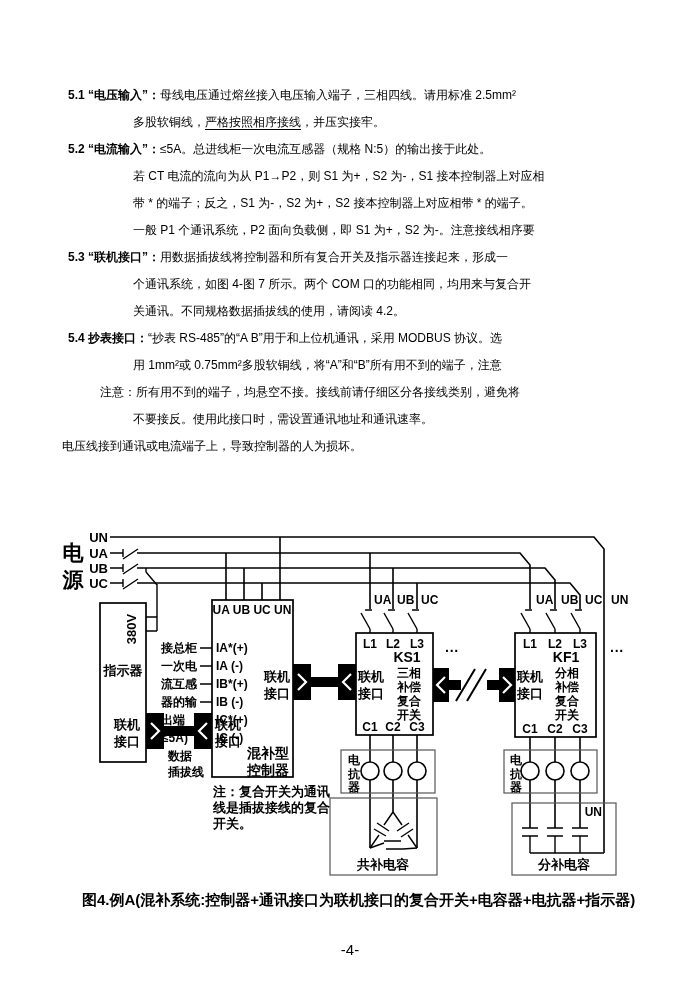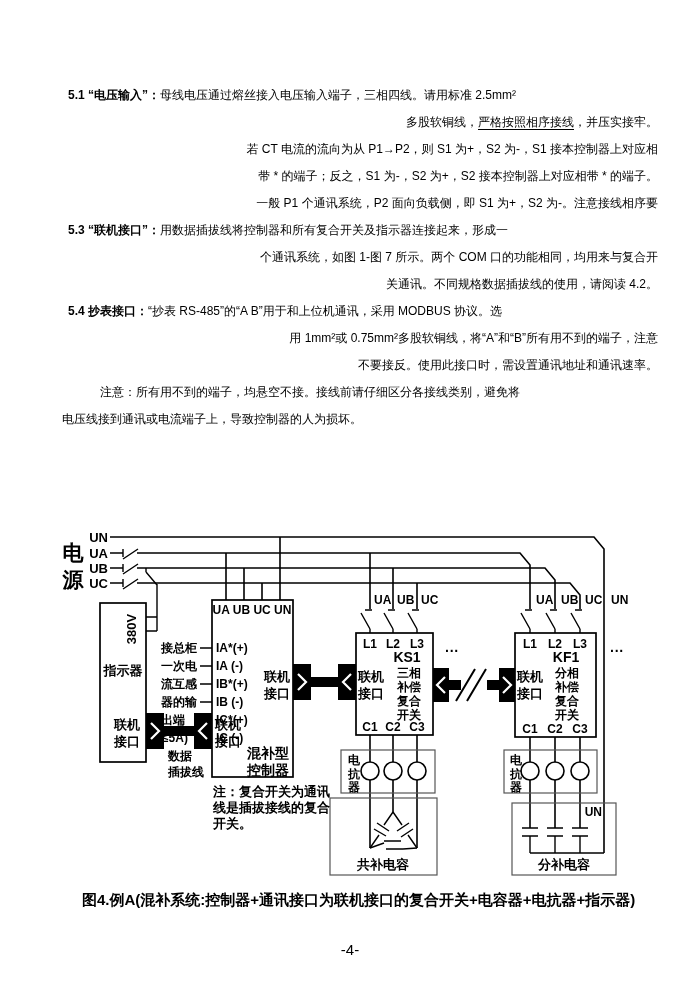--- a/index.html
+++ b/index.html
@@ -4,21 +4,21 @@
 <style>
   html,body { margin:0; padding:0; }
   body {
     width:700px; height:993px; background:#ffffff; position:relative;
     font-family:"Liberation Sans", sans-serif; color:#000;
     overflow:hidden;
   }
   .textblock { position:absolute; left:68px; top:82px; width:590px;
     font-size:12px; line-height:27px; }
   .ln { white-space:nowrap; }
-  .i1 { margin-left:65px;text-align:right; }
+  .i1 { margin-left:65px; }
   .b { font-weight:bold; }
   .u { text-decoration:underline; text-underline-offset:3px; }
   .note1 { margin-left:32px; }
   .note2 { margin-left:-6px; }
   #diagram { position:absolute; left:0; top:0; }
   #diagram text { font-family:"Liberation Sans", sans-serif; font-weight:bold; fill:#000; }
   .t20 { font-size:21px; }
   .t14 { font-size:14px; }
   .t13 { font-size:13px; }
   .t12 { font-size:12px; }
@@ -33,30 +33,31 @@
   .chev { stroke:#fff; stroke-width:2.2; fill:none; }
   .caption { position:absolute; left:60px; top:891px; font-size:15px; font-weight:bold; white-space:nowrap;padding-left:22px; }
   .pagenum { position:absolute; left:0; top:941px; width:700px; text-align:center; font-size:15px; }
 </style>
 </head>
 <body>
 
 <div class="textblock">
   <div class="ln"><span class="b">5.1 “电压输入”：</span><span>母线电压通过熔丝接入电压输入端子，三相四线。请用标准 2.5mm²</span></div>
   <div class="ln i1"><span>多股软铜线，</span><span class="u">严格按照相序接线</span><span>，并压实接牢。</span></div>
+  <div class="ln"><span class="b">5.2 “电流输入”：</span><span>≤5A。总进线柜一次电流互感器（规格 N:5）的输出接于此处。</span></div>
   <div class="ln i1"><span>若 CT 电流的流向为从 P1→P2，则 S1 为+，S2 为-，S1 接本控制器上对应相</span></div>
   <div class="ln i1"><span>带 * 的端子；反之，S1 为-，S2 为+，S2 接本控制器上对应相带 * 的端子。</span></div>
   <div class="ln i1"><span>一般 P1 个通讯系统，P2 面向负载侧，即 S1 为+，S2 为-。注意接线相序要</span></div>
   <div class="ln"><span class="b">5.3 “联机接口”：</span><span>用数据插拔线将控制器和所有复合开关及指示器连接起来，形成一</span></div>
-  <div class="ln i1"><span>个通讯系统，如图 1-图 7 所示。两个 COM 口的功能相同，均用来与复合开</span></div>
+  <div class="ln i1"><span>个通讯系统，如图 4-图 7 所示。两个 COM 口的功能相同，均用来与复合开</span></div>
   <div class="ln i1"><span>关通讯。不同规格数据插拔线的使用，请阅读 4.2。</span></div>
   <div class="ln"><span class="b">5.4 抄表接口：</span><span>“抄表 RS-485”的“A B”用于和上位机通讯，采用 MODBUS 协议。选</span></div>
   <div class="ln i1"><span>用 1mm²或 0.75mm²多股软铜线，将“A”和“B”所有用不到的端子，注意</span></div>
+  <div class="ln note1"><span>注意：所有用不到的端子，均悬空不接。接线前请仔细区分各接线类别，避免将</span></div>
   <div class="ln i1"><span>不要接反。使用此接口时，需设置通讯地址和通讯速率。</span></div>
-  <div class="ln note1"><span>注意：所有用不到的端子，均悬空不接。接线前请仔细区分各接线类别，避免将</span></div>
   <div class="ln note2"><span>电压线接到通讯或电流端子上，导致控制器的人为损坏。</span></div>
 </div>
 
 <svg id="diagram" width="700" height="993" viewBox="0 0 700 993">
 
   <g>
     <path class="wire" d="M110 537 H594 L604 549 V853"></path>
     <path class="wire" d="M110 553 H123 M137 553 H520 L530 565 V609"></path>
     <path class="wire" d="M110 568 H123 M137 568 H545 L555 580 V609"></path>
     <path class="wire" d="M110 583 H123 M137 583 H570 L580 595 V609"></path>

